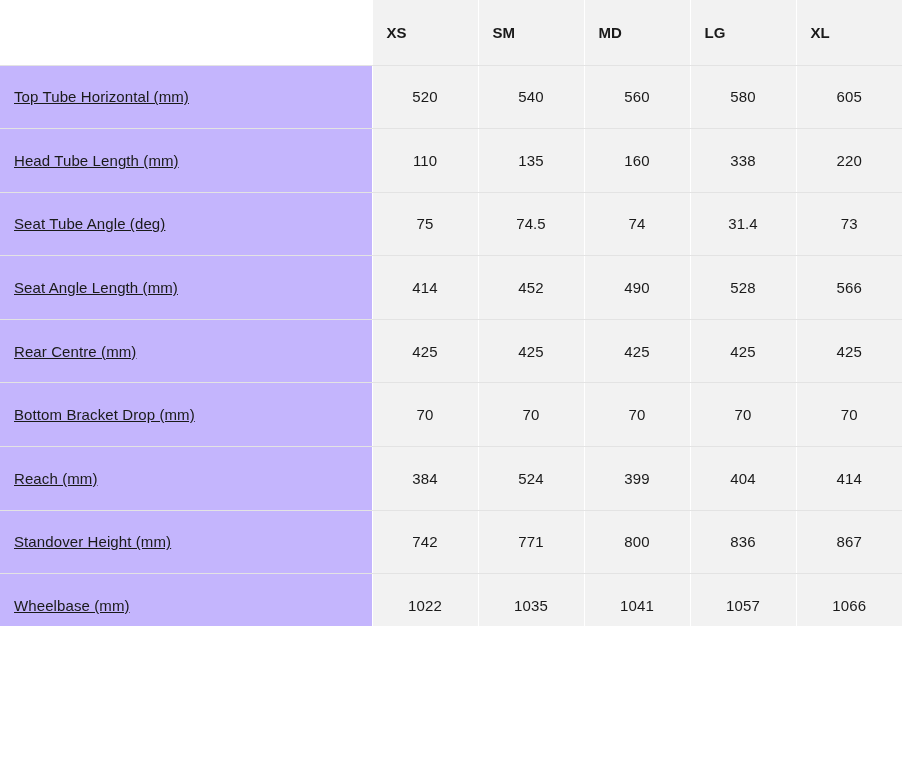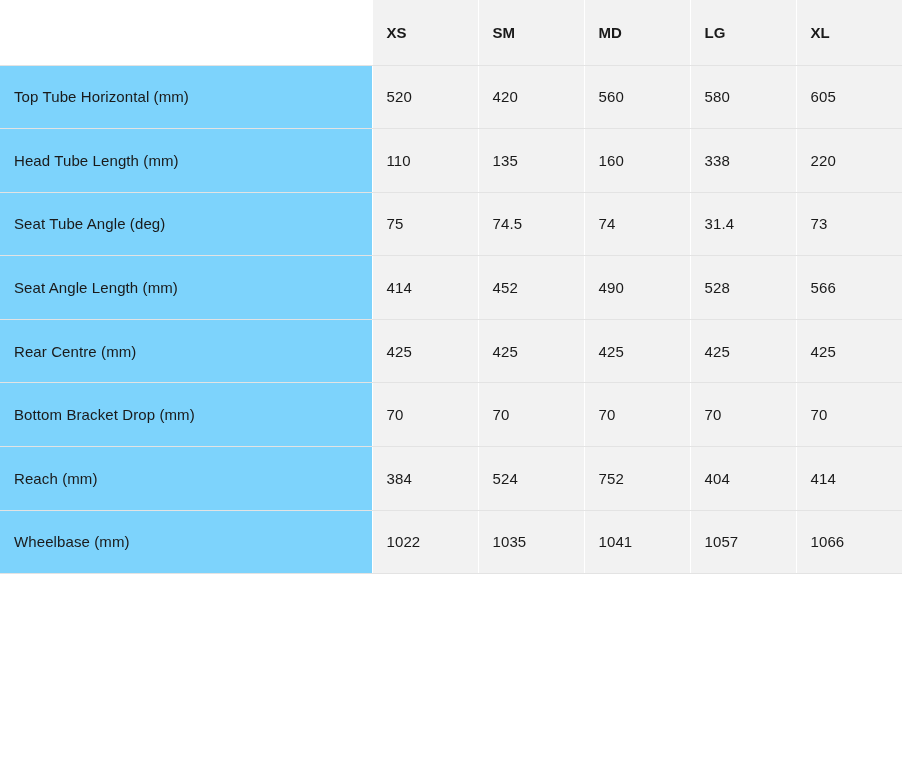--- a/index.html
+++ b/index.html
@@ -45,24 +45,26 @@
     font-weight: 700;
     font-size: 15px;
   }
   table.geometry-table thead th.size-head {
     background: #f2f2f2;
   }
   table.geometry-table thead th.label-head {
     background: #ffffff;
   }
   table.geometry-table tbody td.row-label {
-    background: #7dd3fc;
+    background: #c4b5fd;
+    text-decoration: underline;
   }
   table.geometry-table tbody td.size-cell {
     background: #f2f2f2;
+    text-align: center;
   }
   
   table.geometry-table td.size-cell,
   table.geometry-table th.size-head {
     border-left: 1px solid #ffffff;
   }
   table.geometry-table tbody tr:last-child td {
     border-bottom: 1px solid #e3e3e3;
   }
 </style>
@@ -86,21 +88,21 @@
         <th class="size-head">SM</th>
         <th class="size-head">MD</th>
         <th class="size-head">LG</th>
         <th class="size-head">XL</th>
       </tr>
     </thead>
     <tbody>
       <tr>
         <td class="row-label">Top Tube Horizontal (mm)</td>
         <td class="size-cell">520</td>
-        <td class="size-cell">420</td>
+        <td class="size-cell">540</td>
         <td class="size-cell">560</td>
         <td class="size-cell">580</td>
         <td class="size-cell">605</td>
       </tr>
       <tr>
         <td class="row-label">Head Tube Length (mm)</td>
         <td class="size-cell">110</td>
         <td class="size-cell">135</td>
         <td class="size-cell">160</td>
         <td class="size-cell">338</td>
@@ -135,23 +137,31 @@
         <td class="size-cell">70</td>
         <td class="size-cell">70</td>
         <td class="size-cell">70</td>
         <td class="size-cell">70</td>
         <td class="size-cell">70</td>
       </tr>
       <tr>
         <td class="row-label">Reach (mm)</td>
         <td class="size-cell">384</td>
         <td class="size-cell">524</td>
-        <td class="size-cell">752</td>
+        <td class="size-cell">399</td>
         <td class="size-cell">404</td>
         <td class="size-cell">414</td>
+      </tr>
+      <tr>
+        <td class="row-label">Standover Height (mm)</td>
+        <td class="size-cell">742</td>
+        <td class="size-cell">771</td>
+        <td class="size-cell">800</td>
+        <td class="size-cell">836</td>
+        <td class="size-cell">867</td>
       </tr>
       <tr>
         <td class="row-label">Wheelbase (mm)</td>
         <td class="size-cell">1022</td>
         <td class="size-cell">1035</td>
         <td class="size-cell">1041</td>
         <td class="size-cell">1057</td>
         <td class="size-cell">1066</td>
       </tr>
     </tbody>

